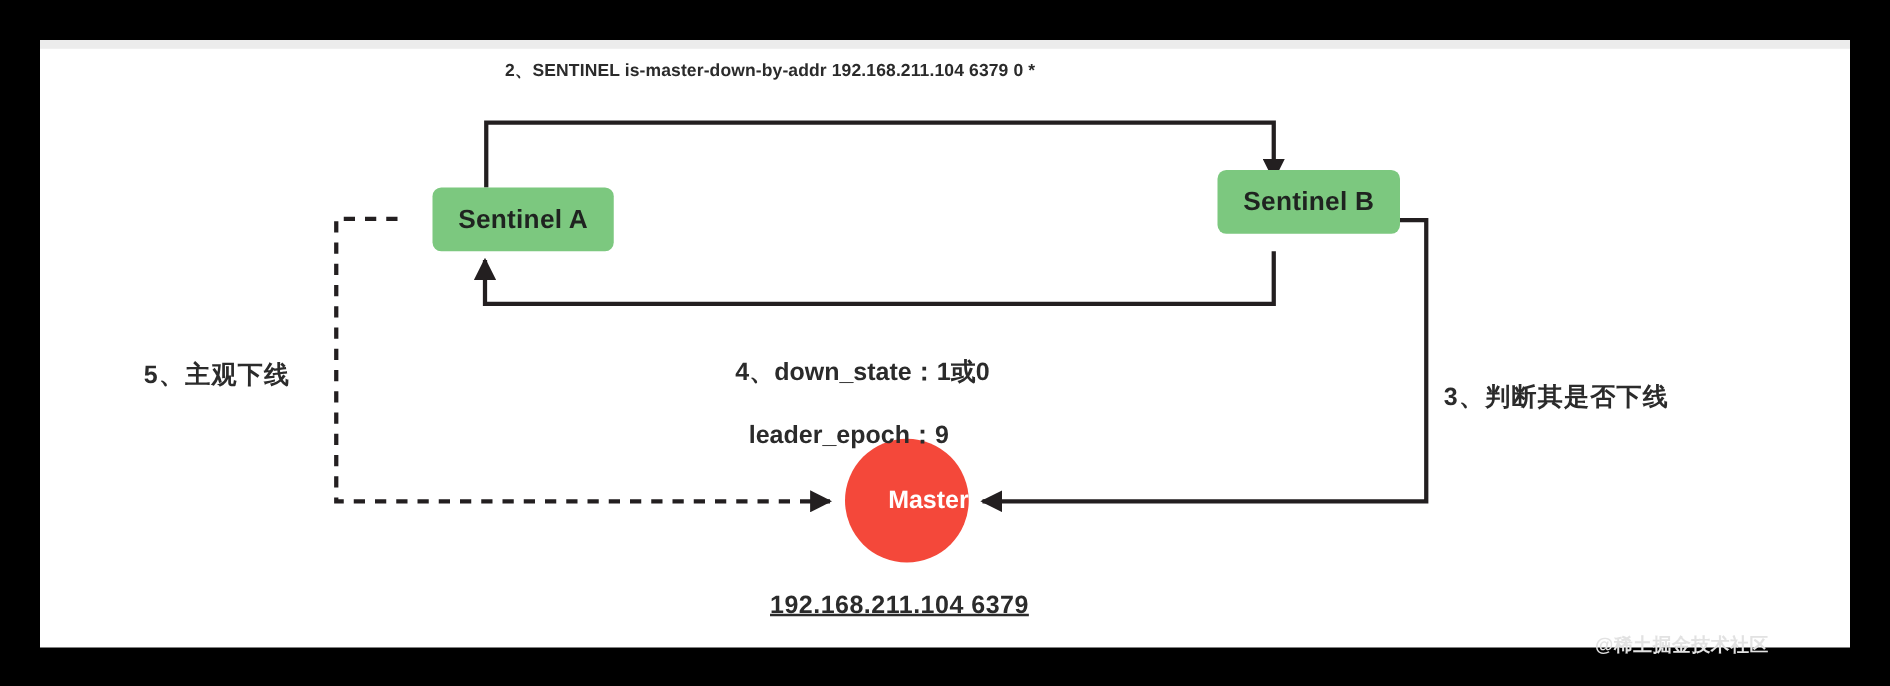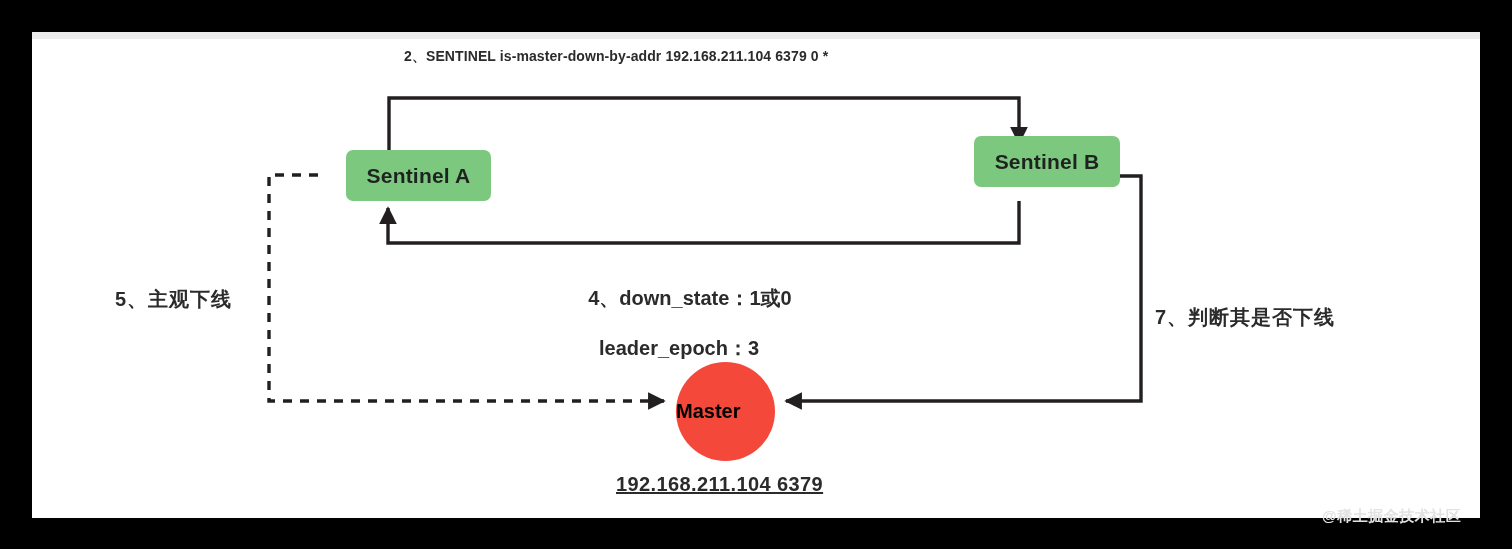--- a/index.html
+++ b/index.html
@@ -56,28 +56,28 @@
     font-weight: bold;
     letter-spacing: 0.2px;
     margin-left: 28px;
   }
   #sentinel-a { left: 318px; top: 150px; width: 145px; height: 51px; }
   #sentinel-b { left: 946px; top: 136px; width: 146px; height: 51px; }
 
   #master-node {
     position: absolute;
     left: 676px;
-    top: 362px;
+    top: 351px;
     width: 99px;
     height: 99px;
     border-radius: 50%;
     display: flex;
     align-items: center;
-    justify-content: flex-start;
-    color: #000000;
+    justify-content: flex-end;
+    color: #ffffff;
     font-size: 20px;
     font-weight: bold;
   }
 
   
   .diagram-text {
     position: absolute;
     color: #2b2b2b;
     font-weight: bold;
     white-space: pre;
@@ -111,21 +111,21 @@
     left: 616px;
     top: 473px;
     font-size: 20px;
     letter-spacing: 0.4px;
     text-decoration: underline;
   }
 
   
   #watermark {
     position: absolute;
-    left: 1322px;
+    left: 1276px;
     top: 507px;
     font-size: 15px;
     color: #e2e2e2;
     font-weight: bold;
     letter-spacing: 0.5px;
     white-space: pre;
   }
 </style>
 </head>
 <body>
@@ -161,24 +161,24 @@
   </div>
 
   <div id="master-node" style="background:#f4483a;">
     <span>Master</span>
   </div>
 
   <div class="diagram-text" id="label-step2">2、SENTINEL is-master-down-by-addr 192.168.211.104 6379 0 *</div>
 
   <div class="diagram-text" id="label-step1">5、主观下线</div>
 
-  <div class="diagram-text" id="label-step3">7、判断其是否下线</div>
+  <div class="diagram-text" id="label-step3">3、判断其是否下线</div>
 
   <div class="diagram-text" id="label-step4">
     <span class="ln1">4、down_state：1或0</span>
-    <span class="ln3">leader_epoch：3</span>
+    <span class="ln3">leader_epoch：9</span>
   </div>
 
   <div class="diagram-text" id="label-master-addr">192.168.211.104 6379</div>
 
   <div id="watermark">@稀土掘金技术社区</div>
 
 </div>
 
 </body></html>

